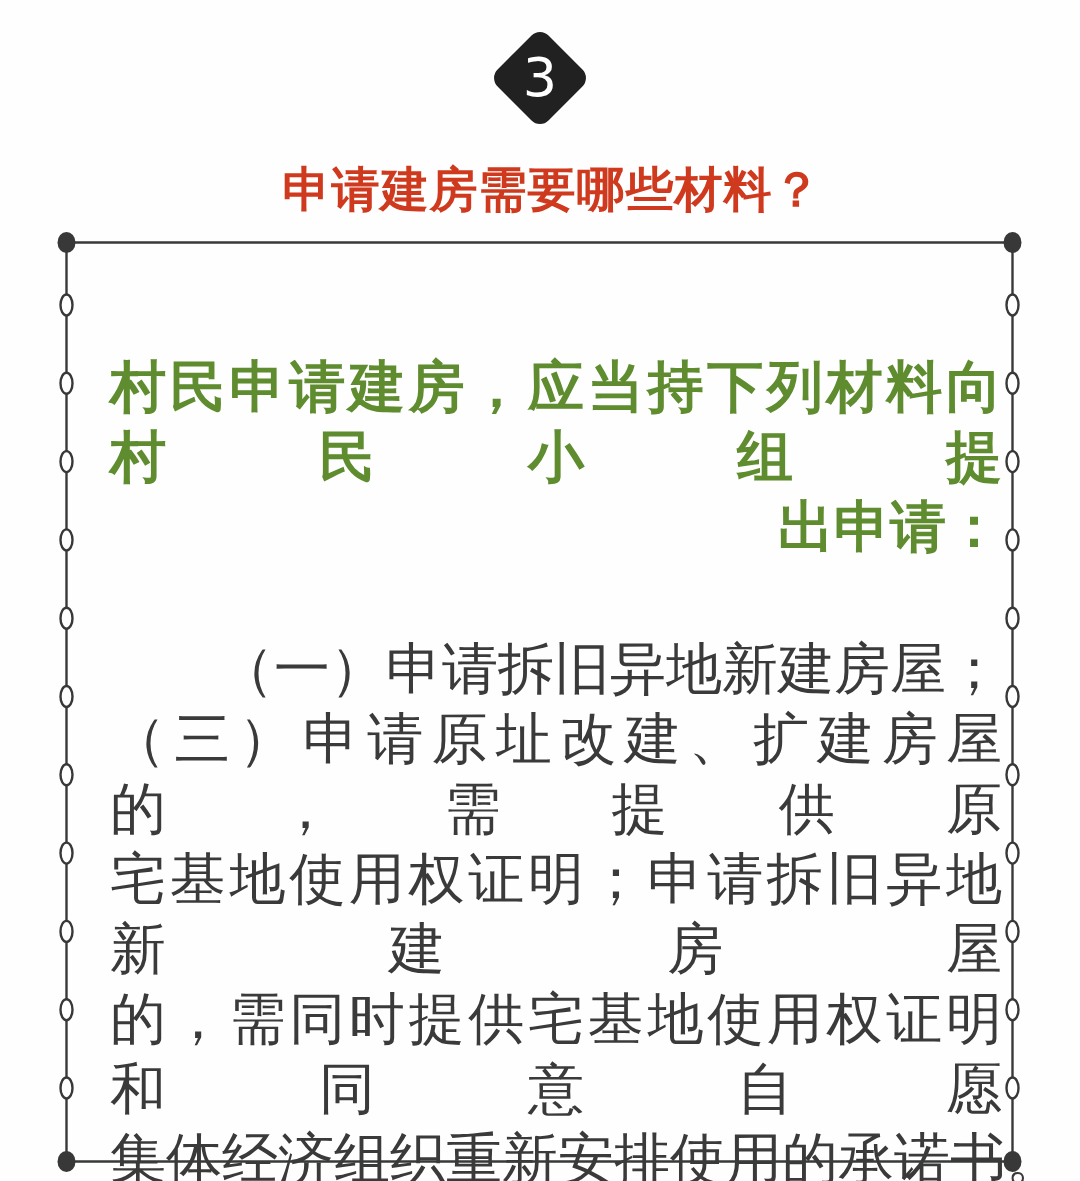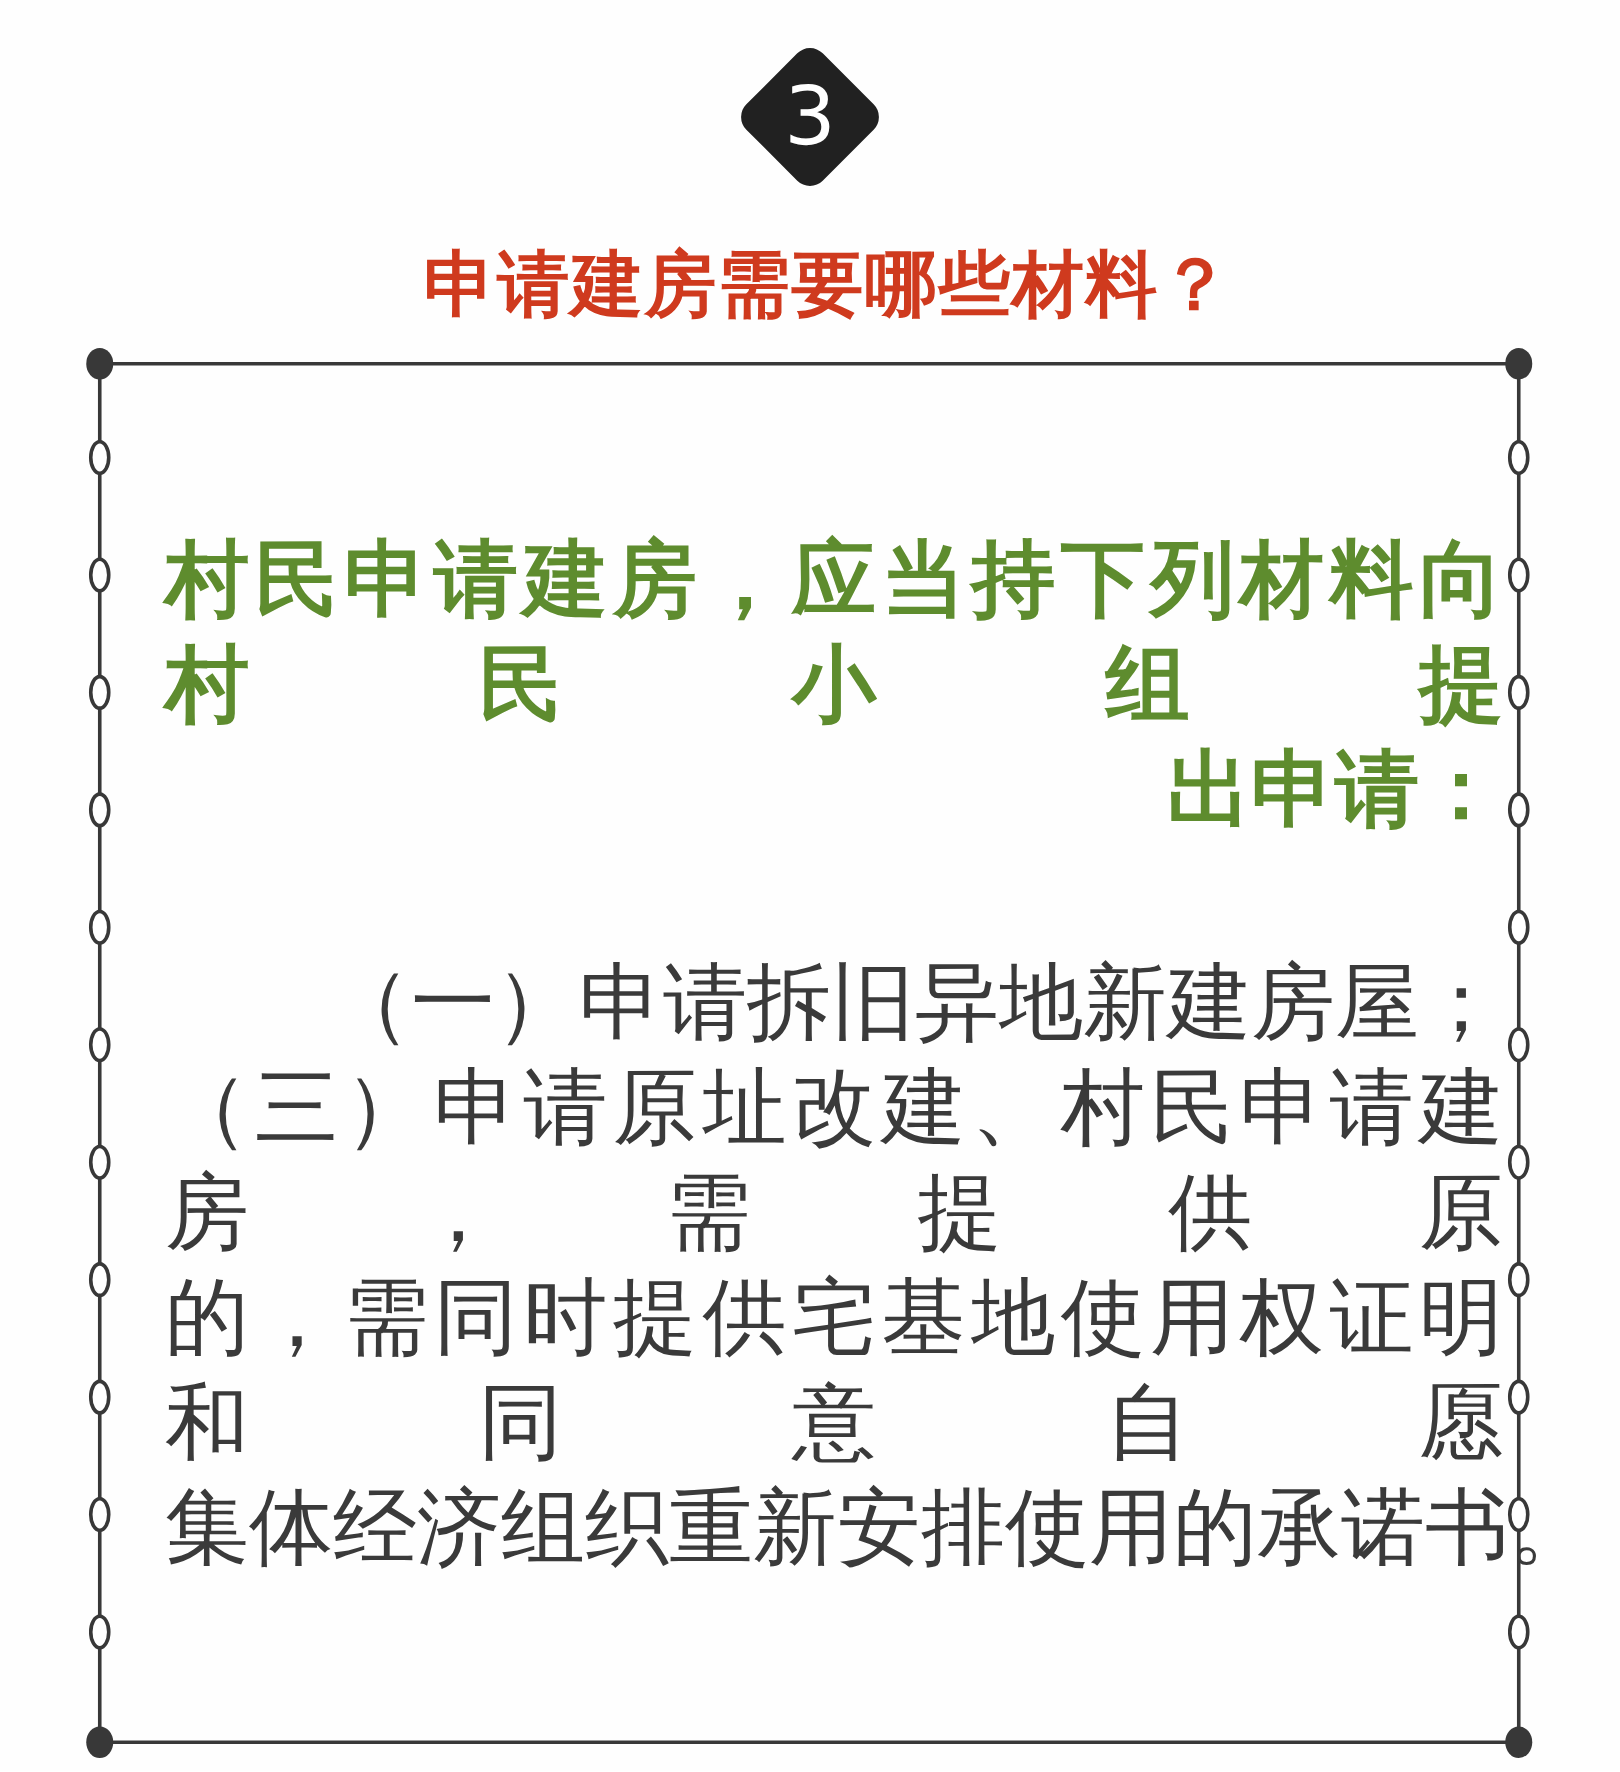--- a/index.html
+++ b/index.html
@@ -120,19 +120,20 @@
       <ellipse cx="1012.5" cy="1088" rx="6" ry="10.5" fill="#ffffff" stroke="#383838" stroke-width="2.4"></ellipse>
     </svg>
 
   <div class="content-box">
     <div class="intro-paragraph" id="intro">
         <div class="text-line justified">村民申请建房，应当持下列材料向村民小组提</div>
         <div class="text-line">出申请：</div>
       </div>
     <div class="requirements-list" id="items">
         <div class="text-line">（一）申请拆旧异地新建房屋；</div>
-        <div class="text-line justified">（三）申请原址改建、村民申请建房，需提供原</div>
+        <div class="text-line justified">（三）申请原址改建、扩建房屋的，需提供原</div>
+        <div class="text-line justified">宅基地使用权证明；申请拆旧异地新建房屋</div>
         <div class="text-line justified">的，需同时提供宅基地使用权证明和同意自愿</div>
         <div class="text-line">集体经济组织重新安排使用的承诺书。</div>
       </div>
   </div>
 
 </div>
 
 </body></html>

